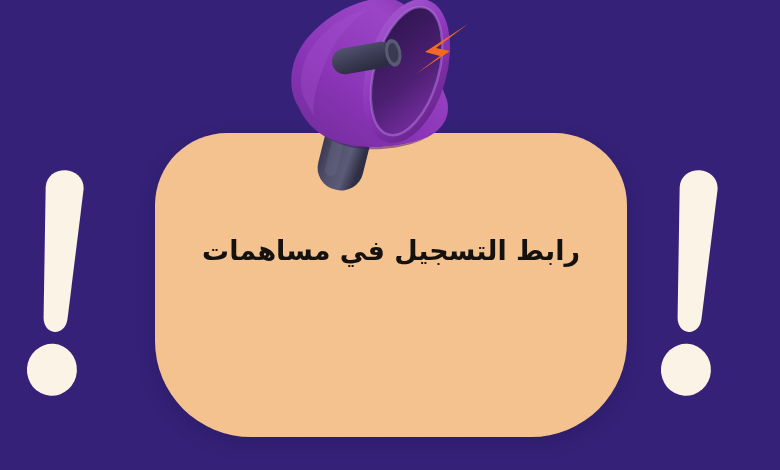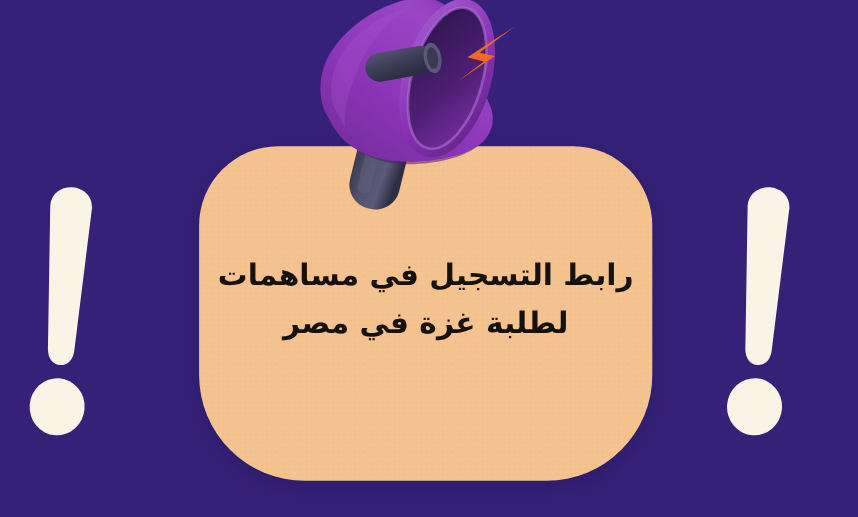--- a/index.html
+++ b/index.html
@@ -29,26 +29,25 @@
     height: 230px;
   }
   #exclaim-left  { left: 26px;  top: 168px; transform: rotate(4deg); }
   #exclaim-right { left: 660px; top: 168px; transform: rotate(4deg); }
 
   
   #card {
     position: absolute;
     left: 155px;
     top: 133px;
-    width: 412px;
+    width: 472px;
     height: 304px;
     background: #F4C28E;
     border-radius: 72px 72px 96px 96px;
     box-shadow: 0 6px 18px rgba(20, 8, 60, 0.22);
-    margin-left: 26px;
   }
   #card-noise {
     position: absolute;
     inset: 0;
     border-radius: inherit;
     opacity: 0.33;
     background-image:
       radial-gradient(rgba(180,120,60,0.28) 0.6px, transparent 0.7px),
       radial-gradient(rgba(255,230,200,0.30) 0.6px, transparent 0.7px);
     background-size: 4px 4px, 5px 5px;
@@ -117,21 +116,20 @@
                C26 164, 20.5 159, 20 150 Z" fill="#FBF3E6"></path>
       <ellipse cx="32" cy="202" rx="25" ry="26" fill="#FBF3E6"></ellipse>
     </svg>
   </div>
 
   <div id="card">
     <div id="card-noise"></div>
 
     <div id="headline">
       <span class="hl">رابط التسجيل في مساهمات</span>
-      <span class="hl">لطلبة غزة في مصر</span>
     </div>
   </div>
 
   <div id="megaphone">
     <svg viewBox="0 0 220 210" width="220" height="210" aria-hidden="true">
       <defs>
         <linearGradient id="coneGrad" x1="0" y1="1" x2="1" y2="0">
           <stop offset="0%" stop-color="#6E2A96"></stop>
           <stop offset="42%" stop-color="#8B35B8"></stop>
           <stop offset="78%" stop-color="#9B45C6"></stop>

